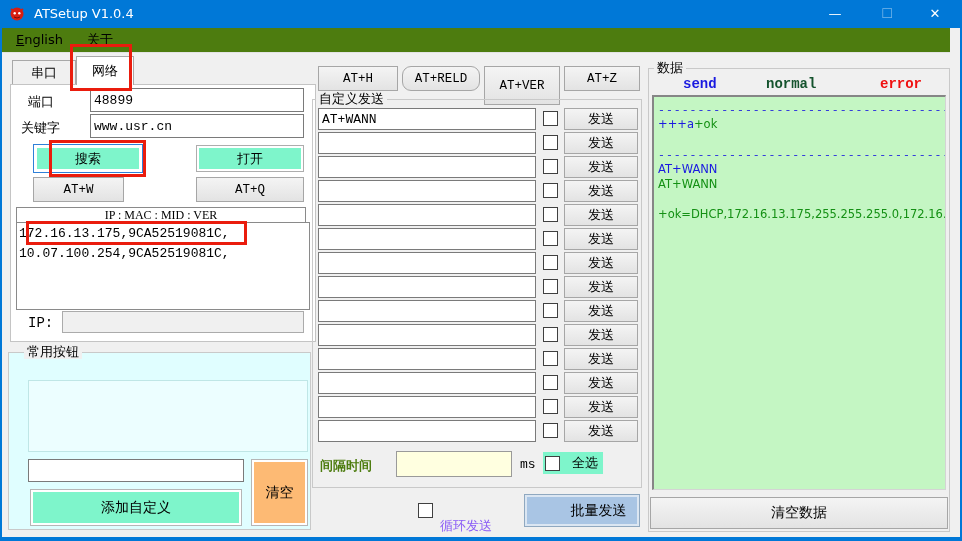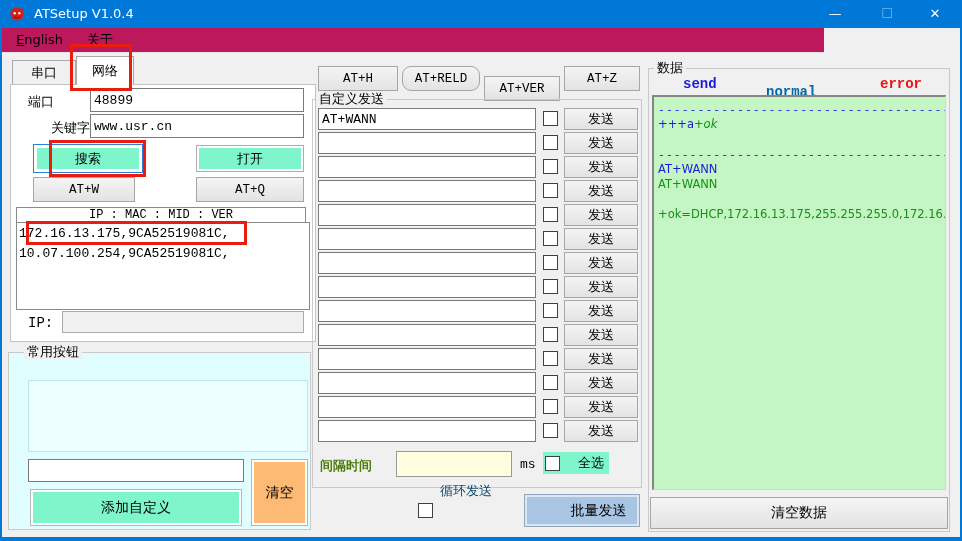--- a/index.html
+++ b/index.html
@@ -9,42 +9,42 @@
   .abs{position:absolute;}
   .mono{font-family:"Liberation Mono","DejaVu Sans Mono",monospace;}
 
   
   .titlebar{left:0;top:0;width:962px;height:28px;background:#0078d7;color:#fff;}
   .app-icon{left:9px;top:6px;width:16px;height:16px;}
   .title-text{left:34px;top:6px;font-size:13px;color:#fff;}
   .winbtn{top:0;width:44px;height:28px;text-align:center;line-height:28px;color:#fff;font-size:13px;}
   .frame-edge{background:#0078d7;}
 
-  .menubar{left:2px;top:28px;width:822px;height:24px;background:#be185d;border-bottom:1px solid #e3e3e3;}
+  .menubar{left:2px;top:28px;width:948px;height:24px;background:#4d7c0f;border-bottom:1px solid #e3e3e3;}
   .menu-item{display:inline-block;padding:3px 10px 0 10px;height:21px;}
 
   
   .tab{border:1px solid #a8a8a8;background:#f0f0f0;text-align:center;}
   .tab.active{background:#fff;border-bottom:none;}
   .tabpage{background:#fff;border:1px solid #c4c4c4;}
   .txt{border:1px solid #7a7a7a;background:#fff;font-family:"Liberation Mono","DejaVu Sans Mono",monospace;
        font-size:13px;padding:0 3px;box-sizing:border-box;outline:none;}
   .txt:disabled,.txt.disabled{background:#f0f0f0;border-color:#ababab;}
 
   .btn{box-sizing:border-box;border:1px solid #a6a6a6;background:linear-gradient(#f4f4f4,#e3e3e3);
        text-align:center;cursor:default;display:flex;align-items:center;justify-content:center;font-size:13px;}
   .btn.mono{font-size:12.5px;}
   .fillbtn{box-sizing:border-box;border:1px solid #adadad;background:#fff;padding:2px;display:flex;}
   .fillbtn.focus{border:1px solid #2f80d8;padding:3px;}
   .fillbtn .fill{flex:1;display:flex;align-items:center;justify-content:center;font-size:13px;}
   .mint{background:#7ef5cb;}
   .coral{background:#fdba74;}
   .steel{background:#a9c5e4;padding-left:33px;}
 
-  .listhdr{border:1px solid #8a8a8a;background:#fff;text-align:center;font-size:12px;line-height:15px;}
+  .listhdr{border:1px solid #8a8a8a;background:#fff;text-align:center;font-size:12px;line-height:15px;font-family:Liberation Serif, serif;}
   .listbox{border:1px solid #8a8a8a;background:#fff;padding:1px 2px;font-size:13px;line-height:20px;}
 
   .groupbox{border:1px solid #c9c9c9;box-sizing:border-box;}
   .grouplbl{background:#f0f0f0;padding:0 3px;font-size:13px;line-height:14px;}
 
   .cyanbox{background:#e0feff;}
   .innerpanel{background:#ecfeff;border:1px solid #bfe6e6;box-sizing:border-box;}
 
   .checkbox{box-sizing:border-box;width:15px;height:15px;border:1px solid #404040;background:#fff;display:inline-block;}
 
@@ -88,30 +88,30 @@
   <span class="menu-item" style="margin-left:4px;"><u>E</u><span>nglish</span></span>
   <span class="menu-item"><span>关于</span></span>
 </div>
 
 <div class="abs tab" style="left:12px;top:60px;width:62px;height:24px;line-height:24px;border-bottom:none;"><span>串口</span></div>
 <div class="abs tab active" style="left:76px;top:56px;width:56px;height:28px;line-height:28px;z-index:2;"><span>网络</span></div>
 <div class="abs tabpage" style="left:10px;top:84px;width:304px;height:256px;"></div>
 
 <span class="abs fieldlbl" style="left:28px;top:93px;">端口</span>
 <input class="abs txt" style="left: 90px; top: 88px; width: 214px; height: 24px;" value="48899">
-<span class="abs fieldlbl" style="left:21px;top:119px;margin-left:30px;">关键字</span>
+<span class="abs fieldlbl" style="left:21px;top:119px;">关键字</span>
 <input class="abs txt" style="left: 90px; top: 114px; width: 214px; height: 24px;" value="www.usr.cn">
 
 <div class="abs fillbtn focus" style="left:33px;top:144px;width:110px;height:29px;">
   <div class="fill mint">搜索</div>
 </div>
 <div class="abs fillbtn" style="left:196px;top:145px;width:108px;height:27px;">
   <div class="fill mint">打开</div>
 </div>
-<div class="abs btn mono" style="left:33px;top:177px;width:102px;height:25px;">AT+W</div>
+<div class="abs btn mono" style="left:33px;top:177px;width:91px;height:25px;">AT+W</div>
 <div class="abs btn mono" style="left:196px;top:177px;width:108px;height:25px;">AT+Q</div>
 
 <div class="abs listhdr mono" style="left:16px;top:207px;width:288px;height:16px;">IP      :      MAC      :     MID    :   VER</div>
 <div class="abs listbox mono" style="left:16px;top:222px;width:288px;height:84px;">
   <div>172.16.13.175,9CA52519081C,</div>
   <div>10.07.100.254,9CA52519081C,</div>
 </div>
 <span class="abs fieldlbl mono" style="left:28px;top:315px;font-size:14px;">IP:</span>
 <input class="abs txt disabled" style="left: 62px; top: 311px; width: 242px; height: 22px;" disabled="" value="">
 
@@ -121,21 +121,21 @@
 <input class="abs txt" style="left: 28px; top: 459px; width: 216px; height: 23px;" value="">
 <div class="abs fillbtn" style="left:30px;top:489px;width:212px;height:37px;border-color:#b6b6b6;">
   <div class="fill mint" style="font-size:14px;">添加自定义</div>
 </div>
 <div class="abs fillbtn" style="left:251px;top:459px;width:57px;height:67px;border-color:#b6b6b6;">
   <div class="fill coral" style="font-size:14px;">清空</div>
 </div>
 
 <div class="abs btn mono" style="left:318px;top:66px;width:80px;height:25px;">AT+H</div>
 <div class="abs btn mono" style="left:402px;top:66px;width:78px;height:25px;border-radius:9px;">AT+RELD</div>
-<div class="abs btn mono" style="left:484px;top:76px;width:76px;height:25px;">AT+VER</div>
+<div class="abs btn mono" style="left:484px;top:66px;width:76px;height:39px;">AT+VER</div>
 <div class="abs btn mono" style="left:564px;top:66px;width:76px;height:25px;">AT+Z</div>
 
 <div class="abs groupbox" style="left:312px;top:99px;width:330px;height:389px;"></div>
 <span class="abs grouplbl" style="left:316px;top:92px;">自定义发送</span>
 
 <div class="abs" style="left:312px;top:108px;width:330px;height:336px;">
   <div class="sendrow" style="top: 0px;">
     <input class="txt" value="AT+WANN" style="">
     <span class="checkbox"></span>
     <div class="btn send-btn">发送</div>
@@ -216,41 +216,41 @@
   <div class="sendrow" style="top: 312px;">
     <input class="txt" style="">
     <span class="checkbox"></span>
     <div class="btn send-btn">发送</div>
   </div>
 </div>
 
 <span class="abs" style="left:320px;top:457px;color:#4d7c0f;font-weight:bold;">间隔时间</span>
 <input class="abs txt" style="left: 396px; top: 451px; width: 116px; height: 26px; background: rgb(255, 255, 224); border-color: rgb(154, 154, 154);" value="">
 <span class="abs mono" style="left:520px;top:457px;font-size:13px;">ms</span>
-<div class="abs mint" style="left:543px;top:452px;height:22px;padding:0 5px 0 2px;display:flex;align-items:center;gap:18px;">
+<div class="abs mint" style="left:543px;top:452px;height:22px;padding:0 5px 0 2px;display:flex;align-items:center;gap:12px;">
   <span class="checkbox"></span>
   <span>全选</span>
 </div>
 
 <span class="abs checkbox" style="left:418px;top:503px;"></span>
-<span class="abs" style="left:440px;top:482px;color:#0c4a6e;font-family:Liberation Serif, serif;">循环发送</span>
+<span class="abs" style="left:440px;top:517px;color:#8b5cf6;font-family:Liberation Serif, serif;">循环发送</span>
 <div class="abs fillbtn" style="left:524px;top:494px;width:116px;height:33px;border-color:#8fa8c0;background:#dbe6f2;">
   <div class="fill steel" style="font-size:14px;">批量发送</div>
 </div>
 
 <div class="abs groupbox" style="left:648px;top:68px;width:302px;height:464px;"></div>
 <span class="abs grouplbl" style="left:654px;top:61px;">数据</span>
 
 <span class="abs legend" style="left:683px;top:76px;color:#1a1ae0;">send</span>
-<span class="abs legend" style="left:766px;top:84px;color:#0369a1;">normal</span>
+<span class="abs legend" style="left:766px;top:76px;color:#14532d;">normal</span>
 <span class="abs legend" style="left:880px;top:76px;color:#f01010;">error</span>
 
 <div class="abs log" style="left:652px;top:95px;width:294px;height:395px;">
     <div class="log-line"><span class="dash" style="color: rgb(26, 26, 224);">----------------------------------------</span></div>
-    <div class="log-line"><span style="color: rgb(26, 26, 224);">+++a</span><span style="color: rgb(20, 144, 20); font-style: italic;">+ok</span></div>
+    <div class="log-line"><span style="color: rgb(26, 26, 224);">+++a</span><span style="color: rgb(20, 144, 20);">+ok</span></div>
     <div class="log-line">&nbsp;</div>
     <div class="log-line"><span class="dash" style="color: rgb(26, 26, 224);">----------------------------------------</span></div>
     <div class="log-line"><span style="color: rgb(26, 26, 224);">AT+WANN</span></div>
     <div class="log-line"><span style="color: rgb(20, 144, 20);">AT+WANN</span></div>
     <div class="log-line">&nbsp;</div>
     <div class="log-line"><span style="color: rgb(20, 144, 20);">+ok=DHCP,172.16.13.175,255.255.255.0,172.16.13.1</span></div>
   </div>
 
 <div class="abs btn" style="left:650px;top:497px;width:298px;height:32px;font-size:14px;">清空数据</div>
 

